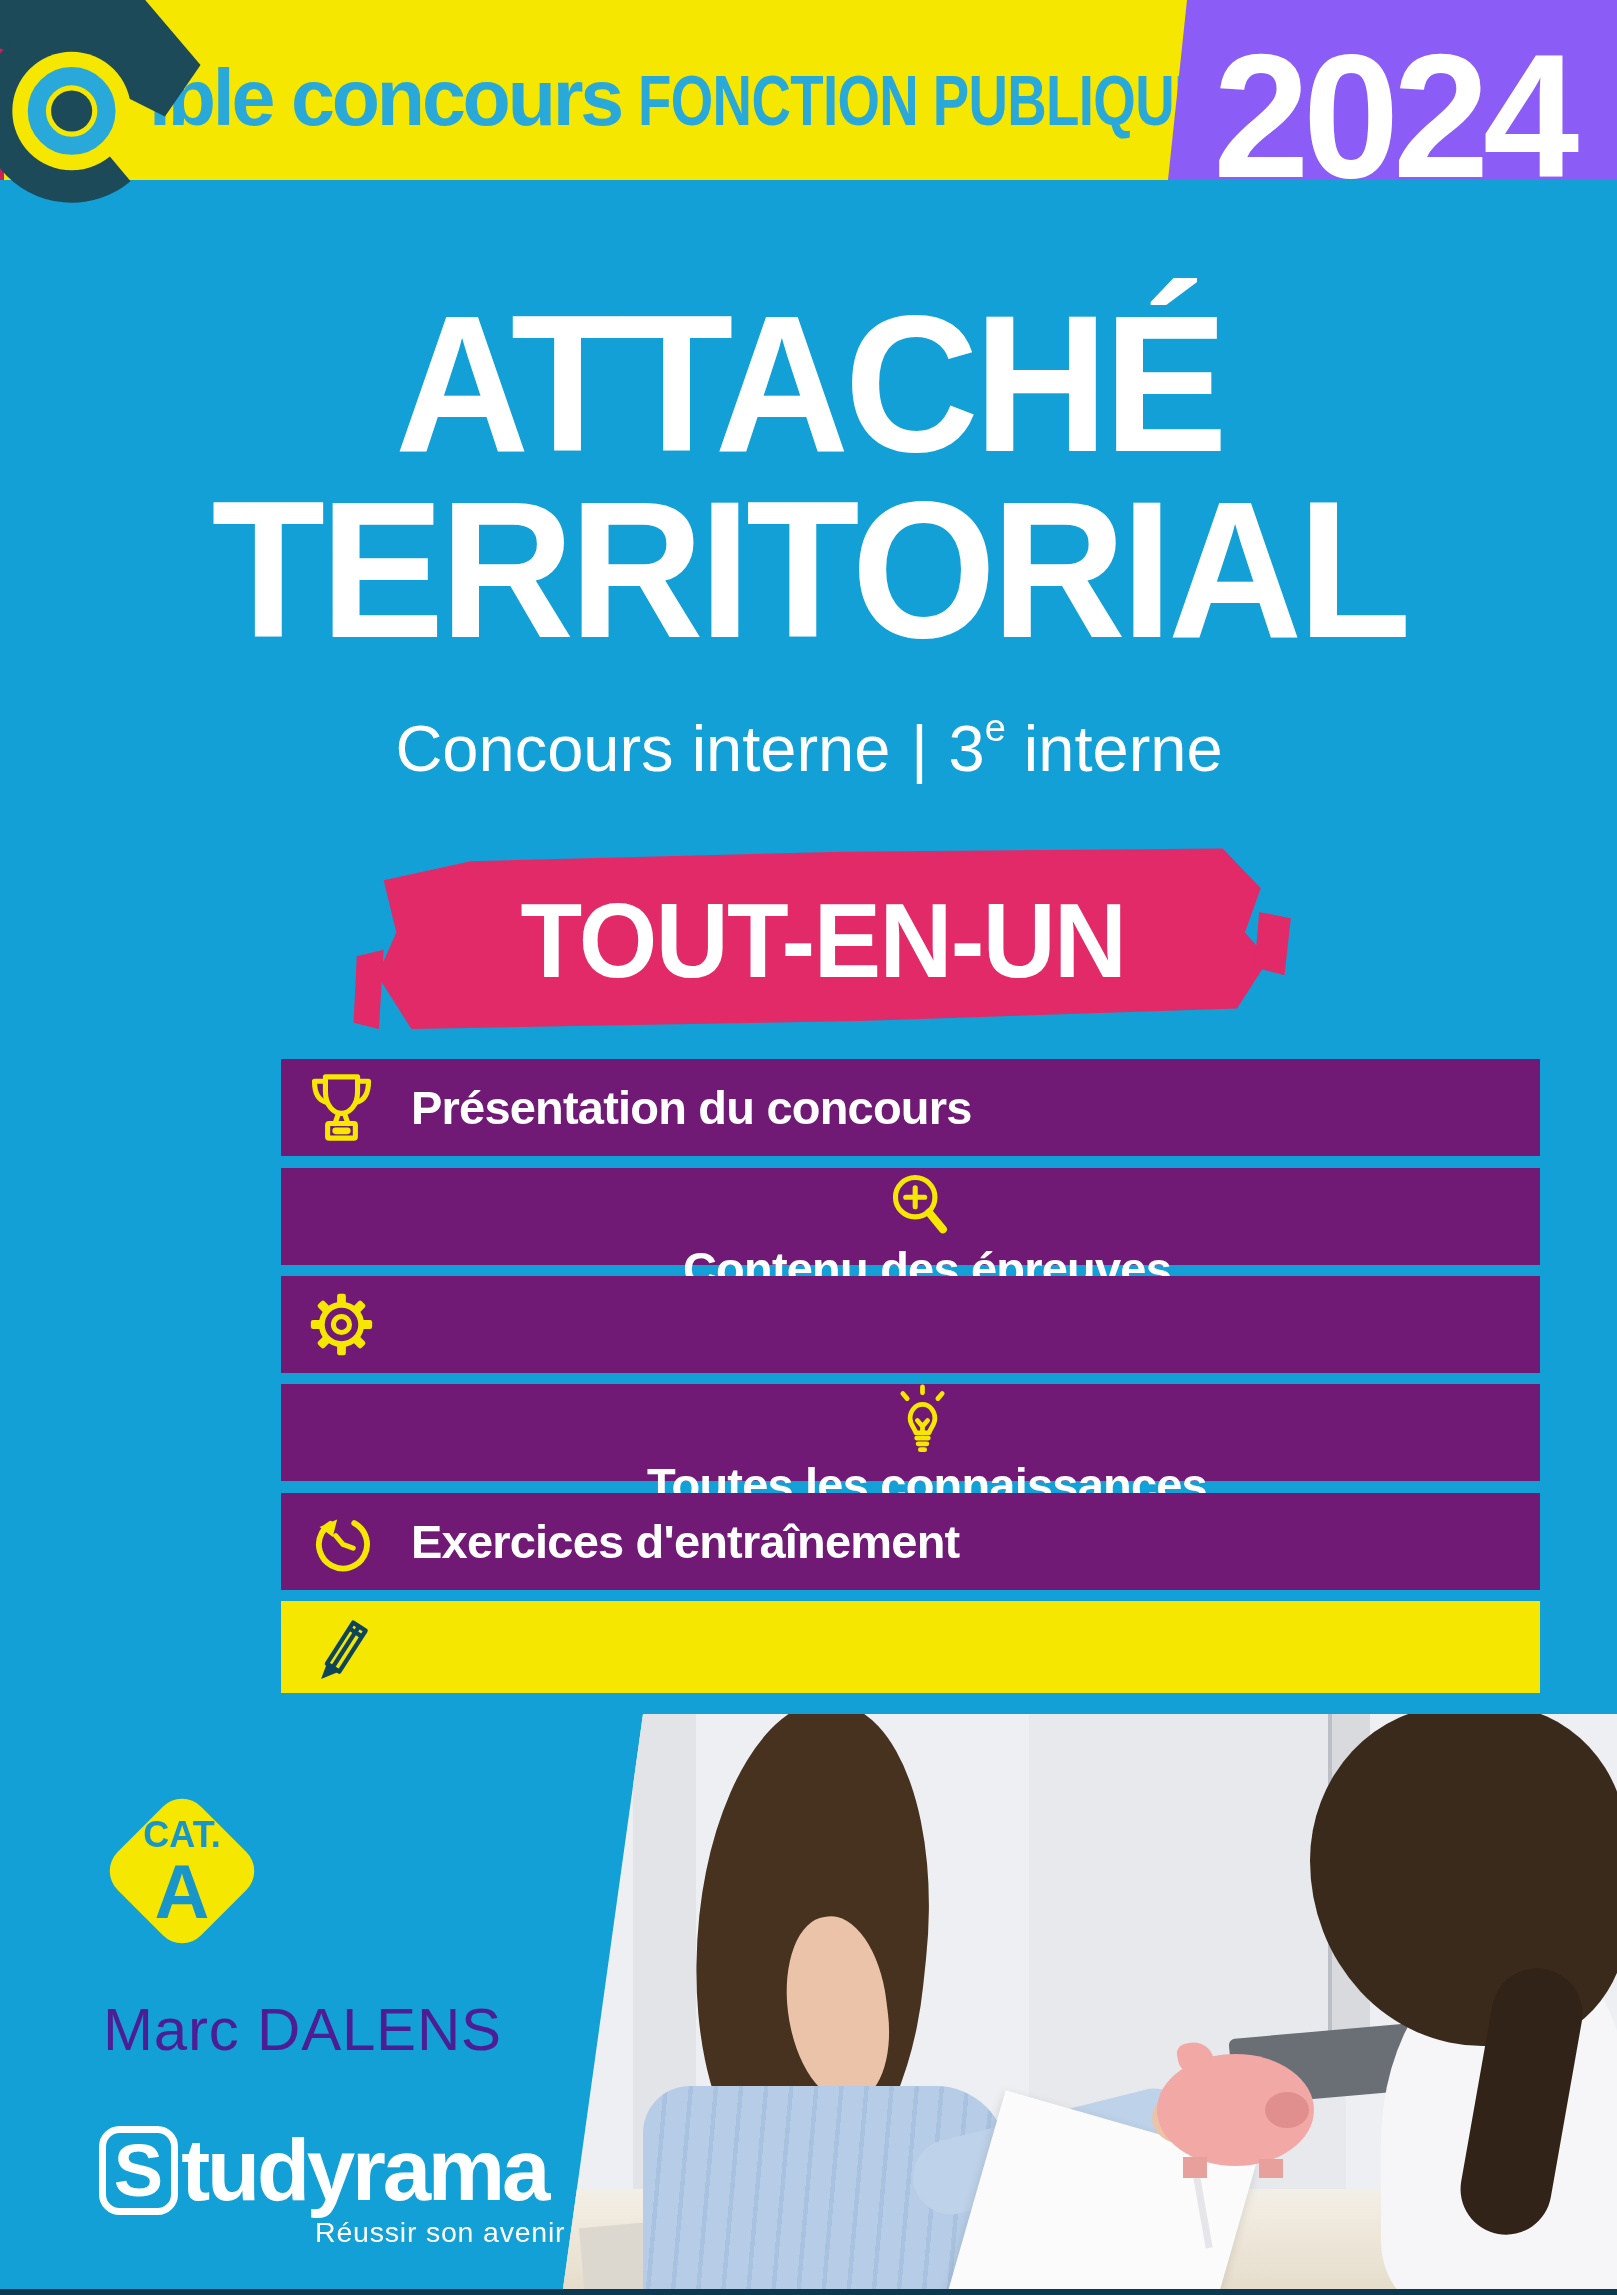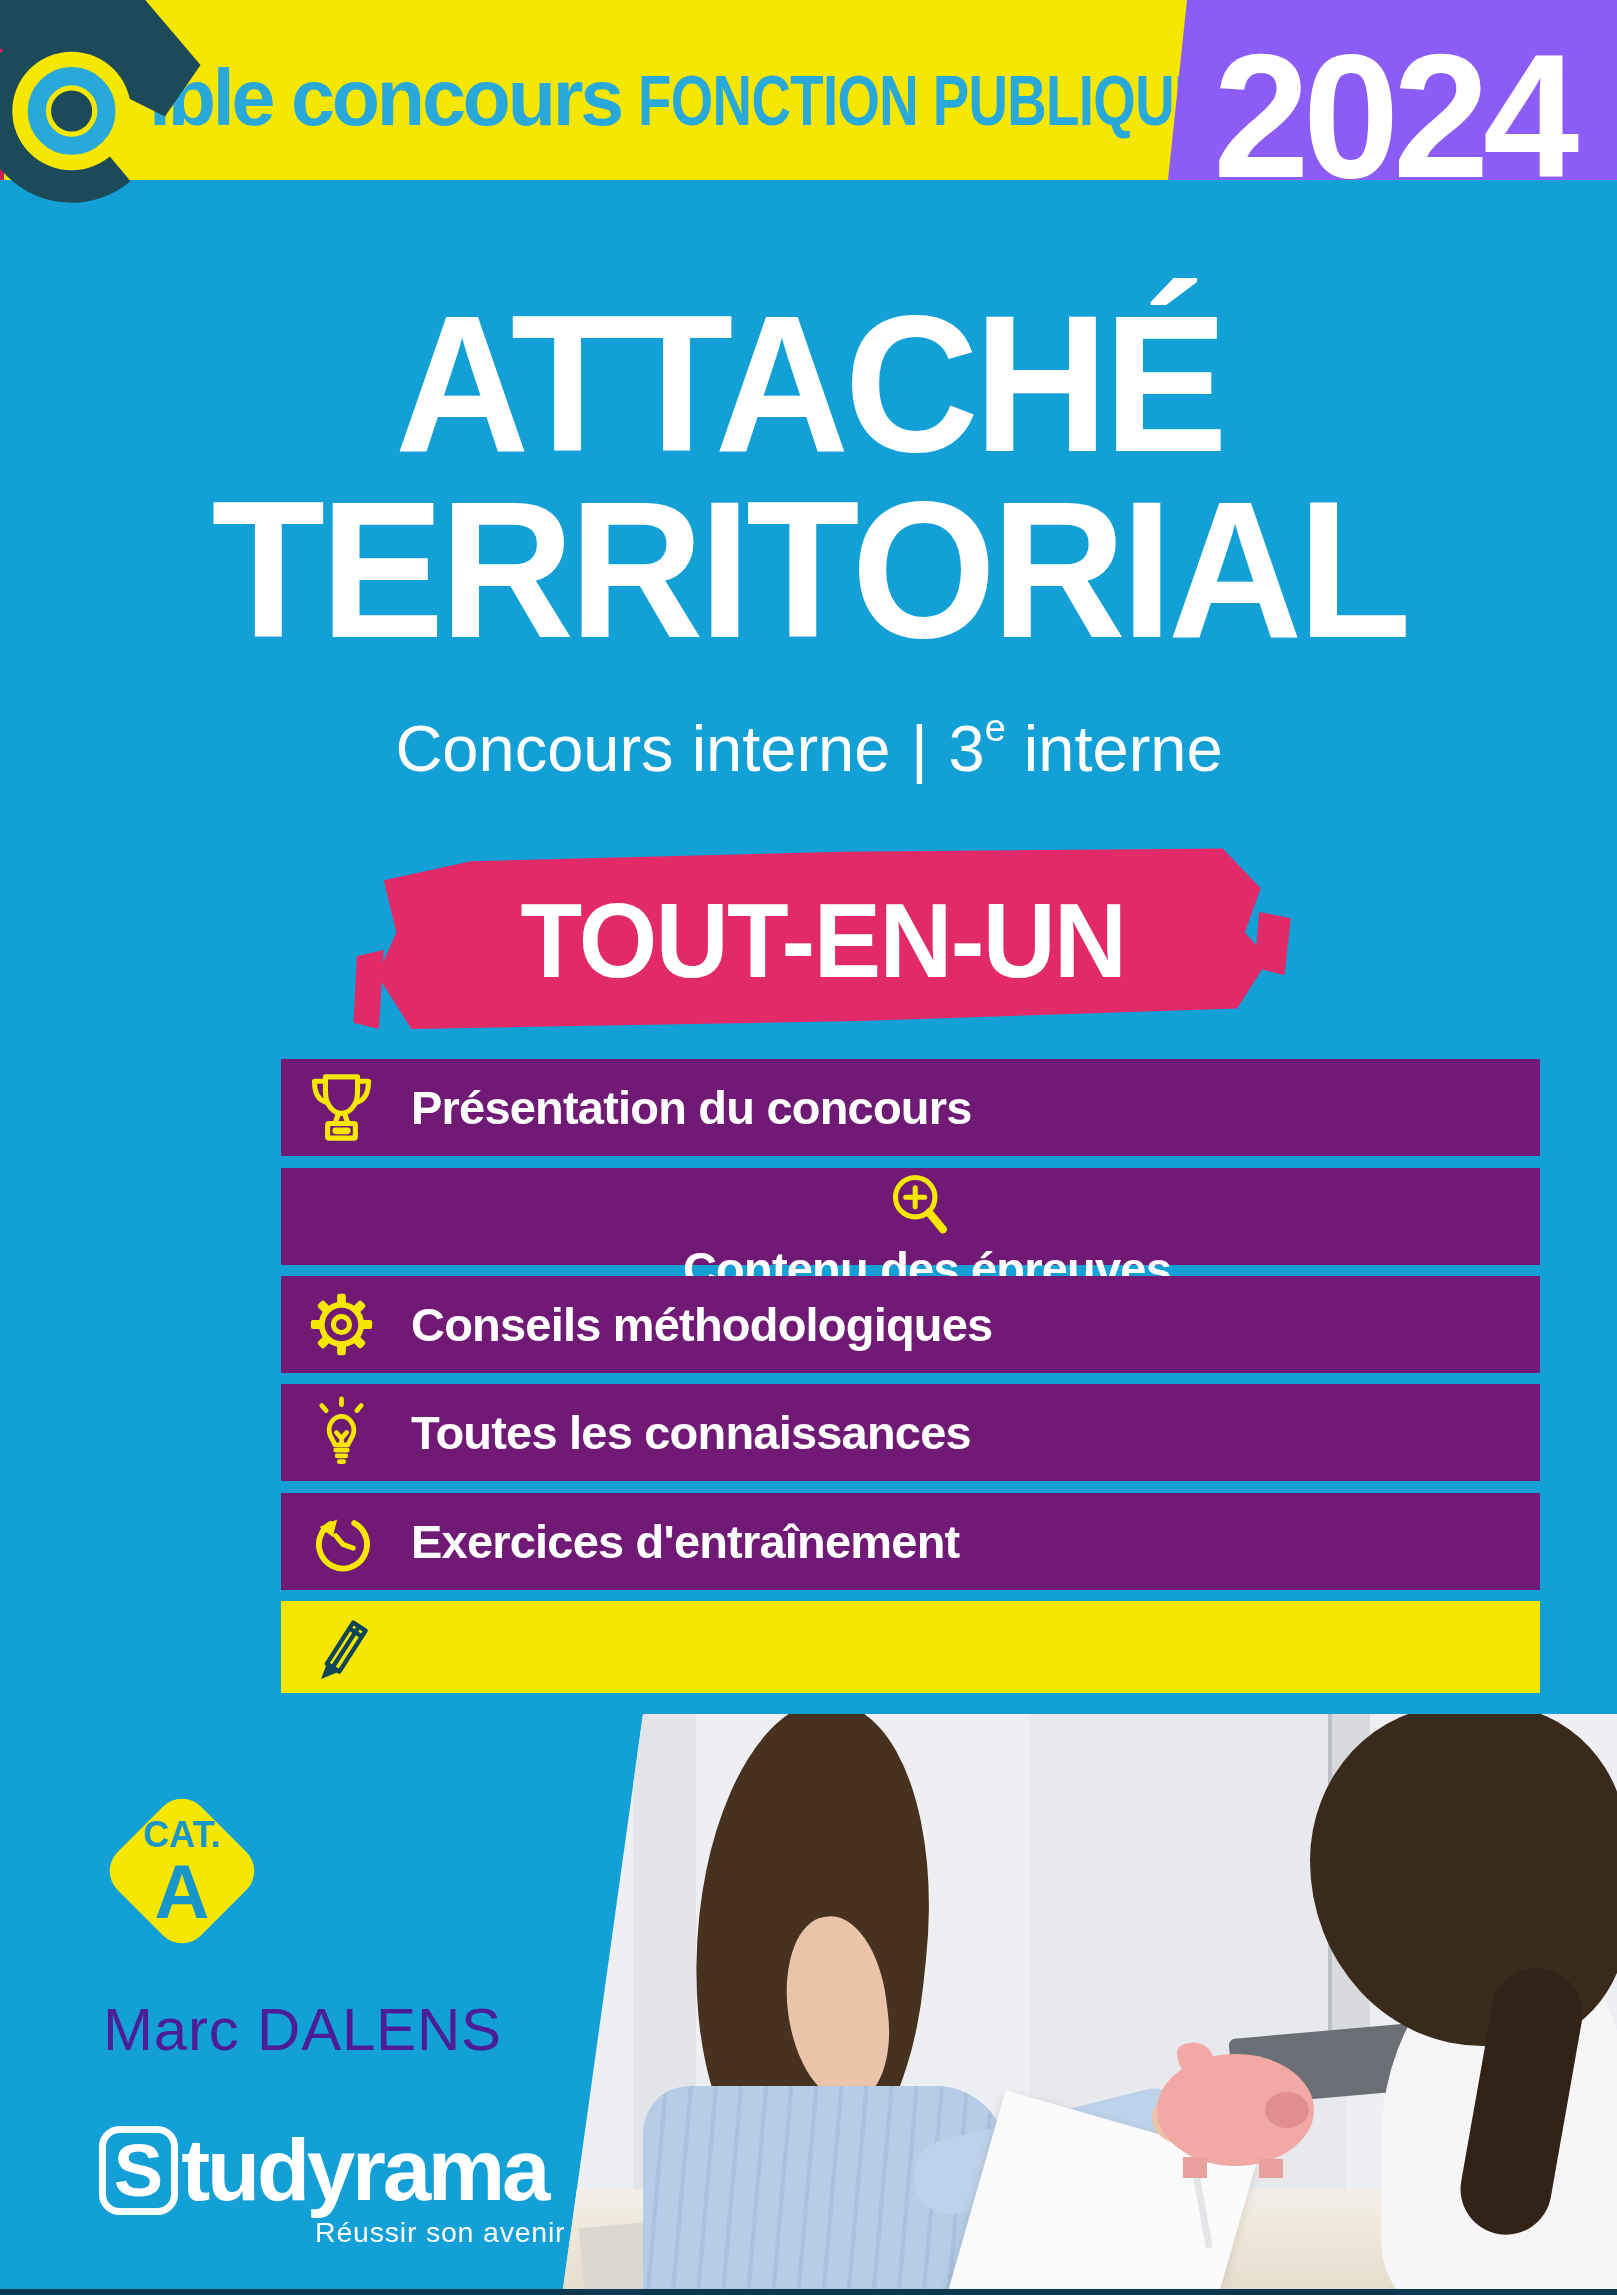--- a/index.html
+++ b/index.html
@@ -34,21 +34,21 @@
   .brush-wrap{position:absolute;left:352px;top:839px;width:942px;height:198px;}
   .brush-wrap svg{position:absolute;left:0;top:0;}
   .brush-label{position:absolute;left:0;top:44px;width:100%;text-align:center;color:#fff;
                font-size:101px;font-weight:bold;letter-spacing:-1.6px;transform:scaleY(1.05);}
 
   
   .bar{position:absolute;left:281px;width:1259px;height:97px;background:#701a75;
        display:flex;align-items:center;padding-left:0;box-sizing:border-box;}
   .bar .icon{width:73px;height:73px;margin-left:24px;flex:0 0 auto;}
   .bar .label{color:#fff;font-size:47px;font-weight:bold;margin-left:33px;letter-spacing:-0.8px;white-space:nowrap;}
-  .bar-1{top:1059px;} .bar-2{top:1168px;flex-direction:column;} .bar-3{top:1276px;} .bar-4{top:1384px;} .bar-5{top:1493px;}
+  .bar-1{top:1059px;} .bar-2{top:1168px;flex-direction:column;} .bar-3{top:1276px;} .bar-4{top:1384px;flex-direction:column;} .bar-5{top:1493px;}
   .bar-highlight{top:1601px;height:92px;background:#F6E700;}
   .bar-highlight .label{color:#0E4658;font-size:44px;}
 
   
   .photo{position:absolute;left:0;top:1714px;width:1618px;height:582px;background:#EDEFF2;
          clip-path:polygon(643px 0,1618px 0,1618px 582px,562px 582px);}
   .photo div{position:absolute;}
   .ph-band1{left:633px;top:0;width:63px;height:582px;background:#E2E4E8;}
   .ph-band2{left:1029px;top:0;width:317px;height:582px;background:#E7E9ED;}
   .ph-hairL{left:697px;top:-12px;width:230px;height:483px;background:#47321F;
@@ -176,21 +176,20 @@
         <rect x="44" y="8" width="12" height="17" rx="3" transform="rotate(90 50 50)"></rect>
         <rect x="44" y="8" width="12" height="17" rx="3" transform="rotate(135 50 50)"></rect>
         <rect x="44" y="8" width="12" height="17" rx="3" transform="rotate(180 50 50)"></rect>
         <rect x="44" y="8" width="12" height="17" rx="3" transform="rotate(225 50 50)"></rect>
         <rect x="44" y="8" width="12" height="17" rx="3" transform="rotate(270 50 50)"></rect>
         <rect x="44" y="8" width="12" height="17" rx="3" transform="rotate(315 50 50)"></rect>
       </g>
       <circle cx="50" cy="50" r="27" fill="none" stroke="#F6E700" stroke-width="8"></circle>
       <circle cx="50" cy="50" r="11" fill="none" stroke="#F6E700" stroke-width="7"></circle>
     </svg>
-    <span class="label">Conseils méthodologiques</span>
   </div>
 
   <div class="bar bar-4">
     <svg class="icon" viewBox="0 0 100 100">
       <g fill="none" stroke="#F6E700" stroke-width="6.5" stroke-linecap="round" stroke-linejoin="round">
         <path d="M50,12 V4 M29,20 L23,13 M71,20 L77,13"></path>
         <path d="M33,47 a17,19 0 1 1 34,0 c0,9 -6,13 -8,20 H41 c-2,-7 -8,-11 -8,-20 Z"></path>
         <path d="M43,50 L50,58 L57,50 M50,58 V67"></path>
         <path d="M42,74 H58 M44,82 H56 M47,90 H53"></path>
       </g>

